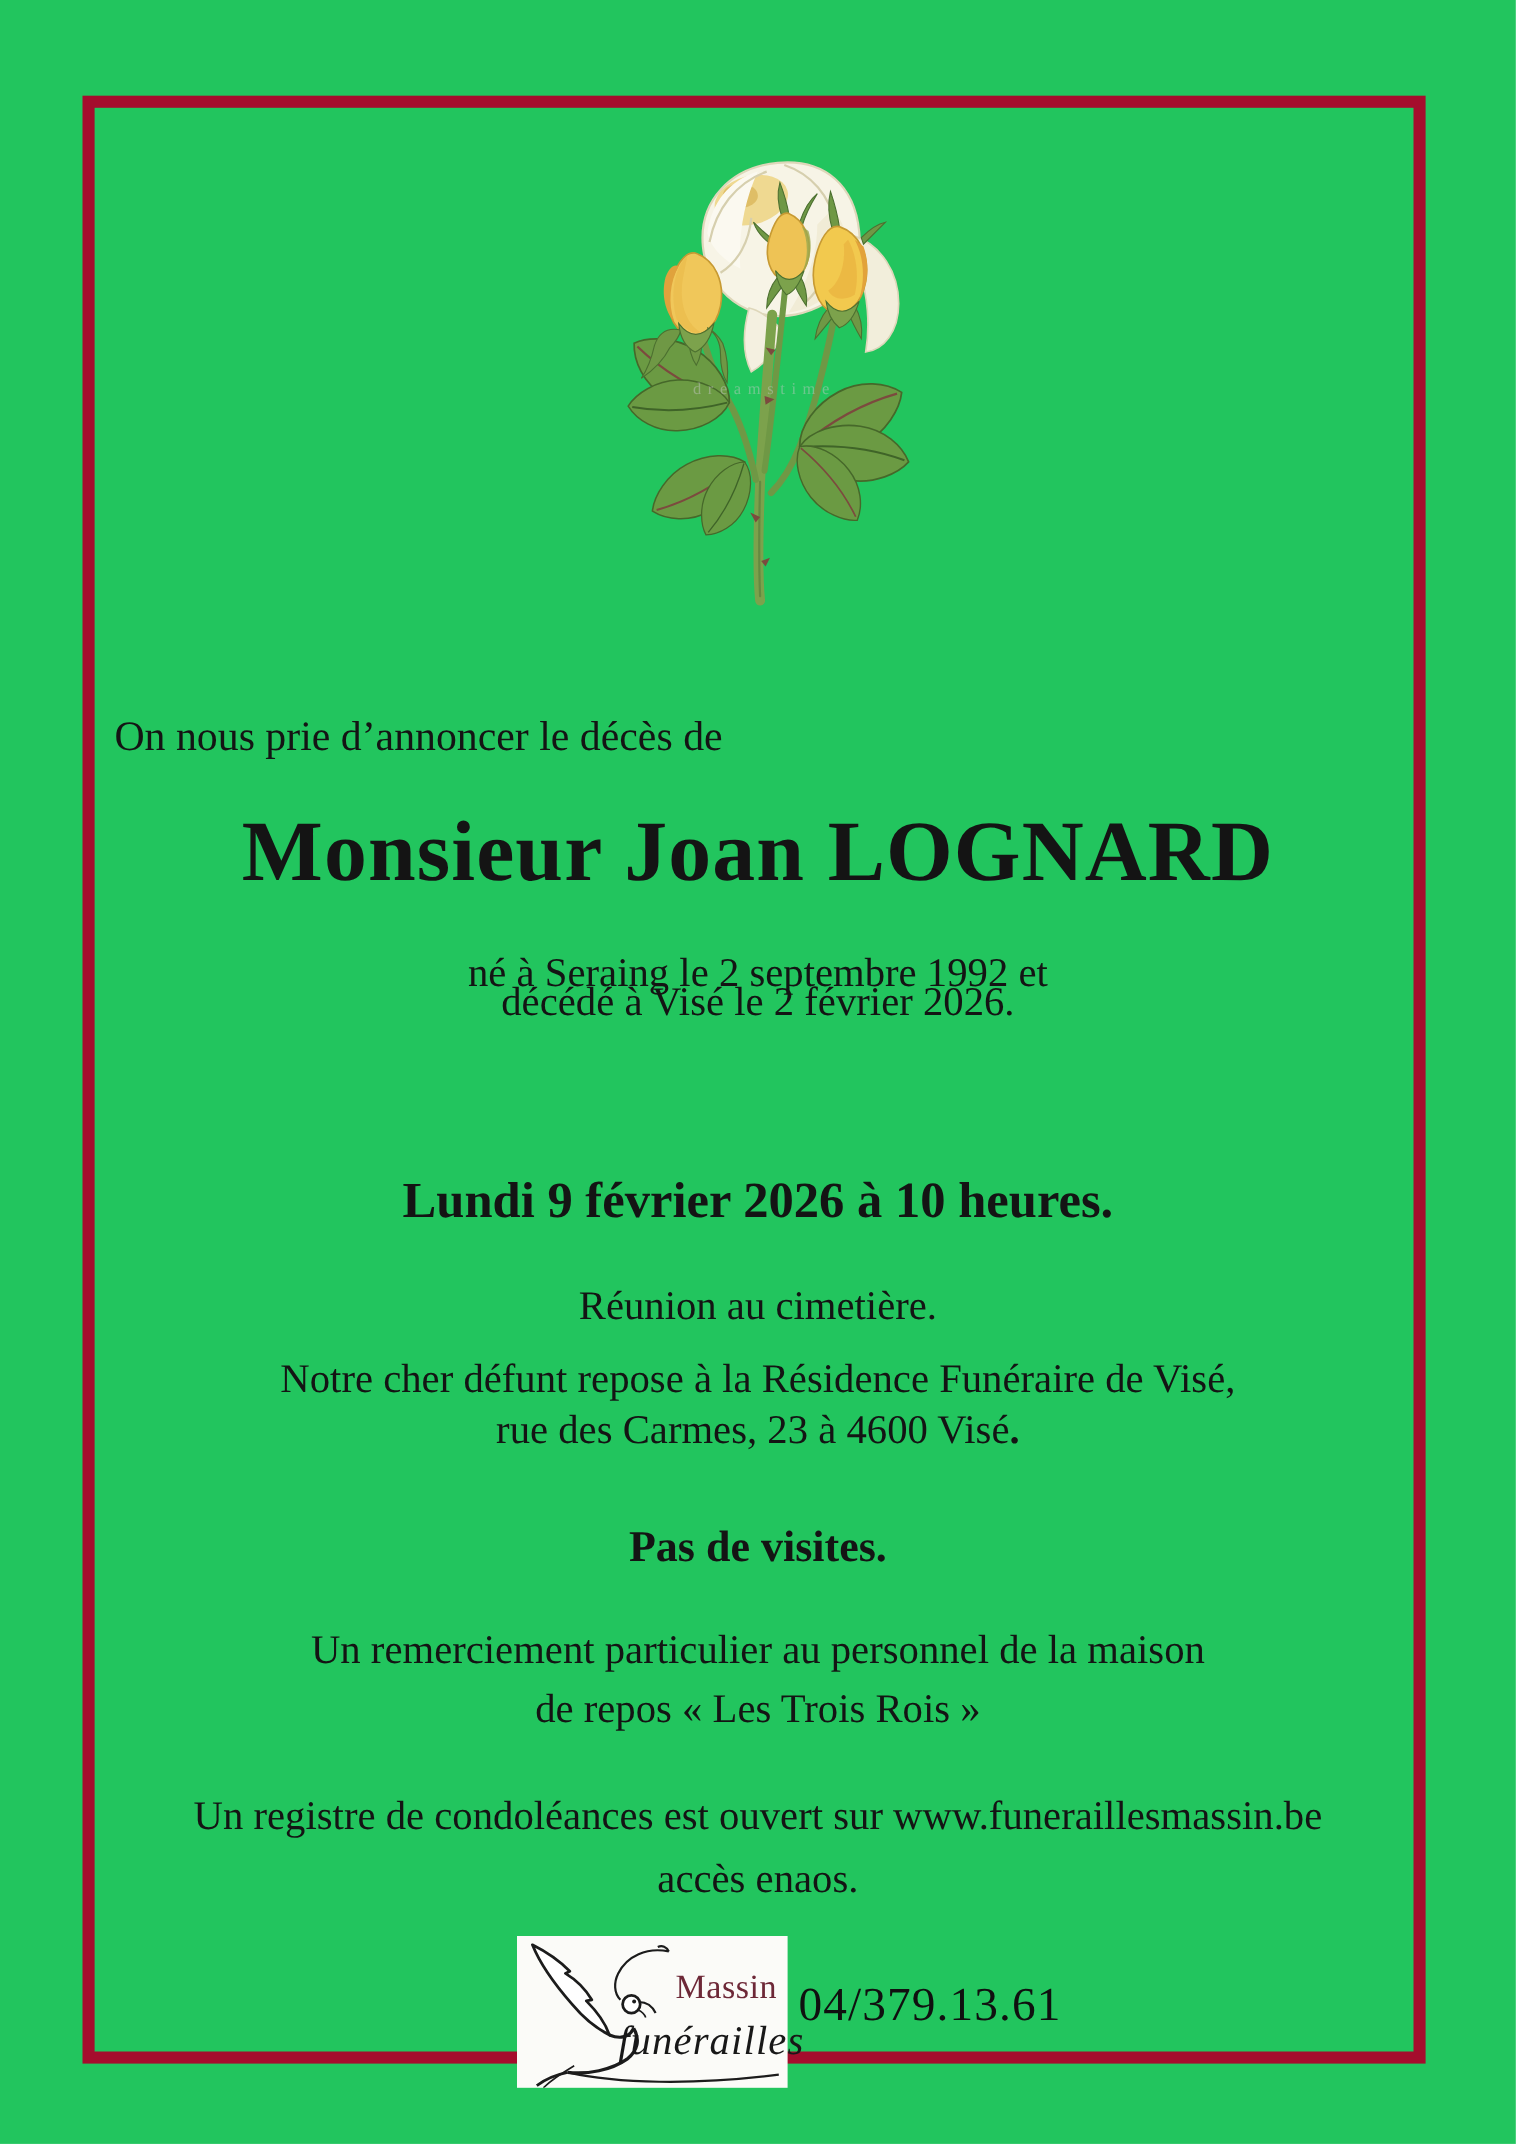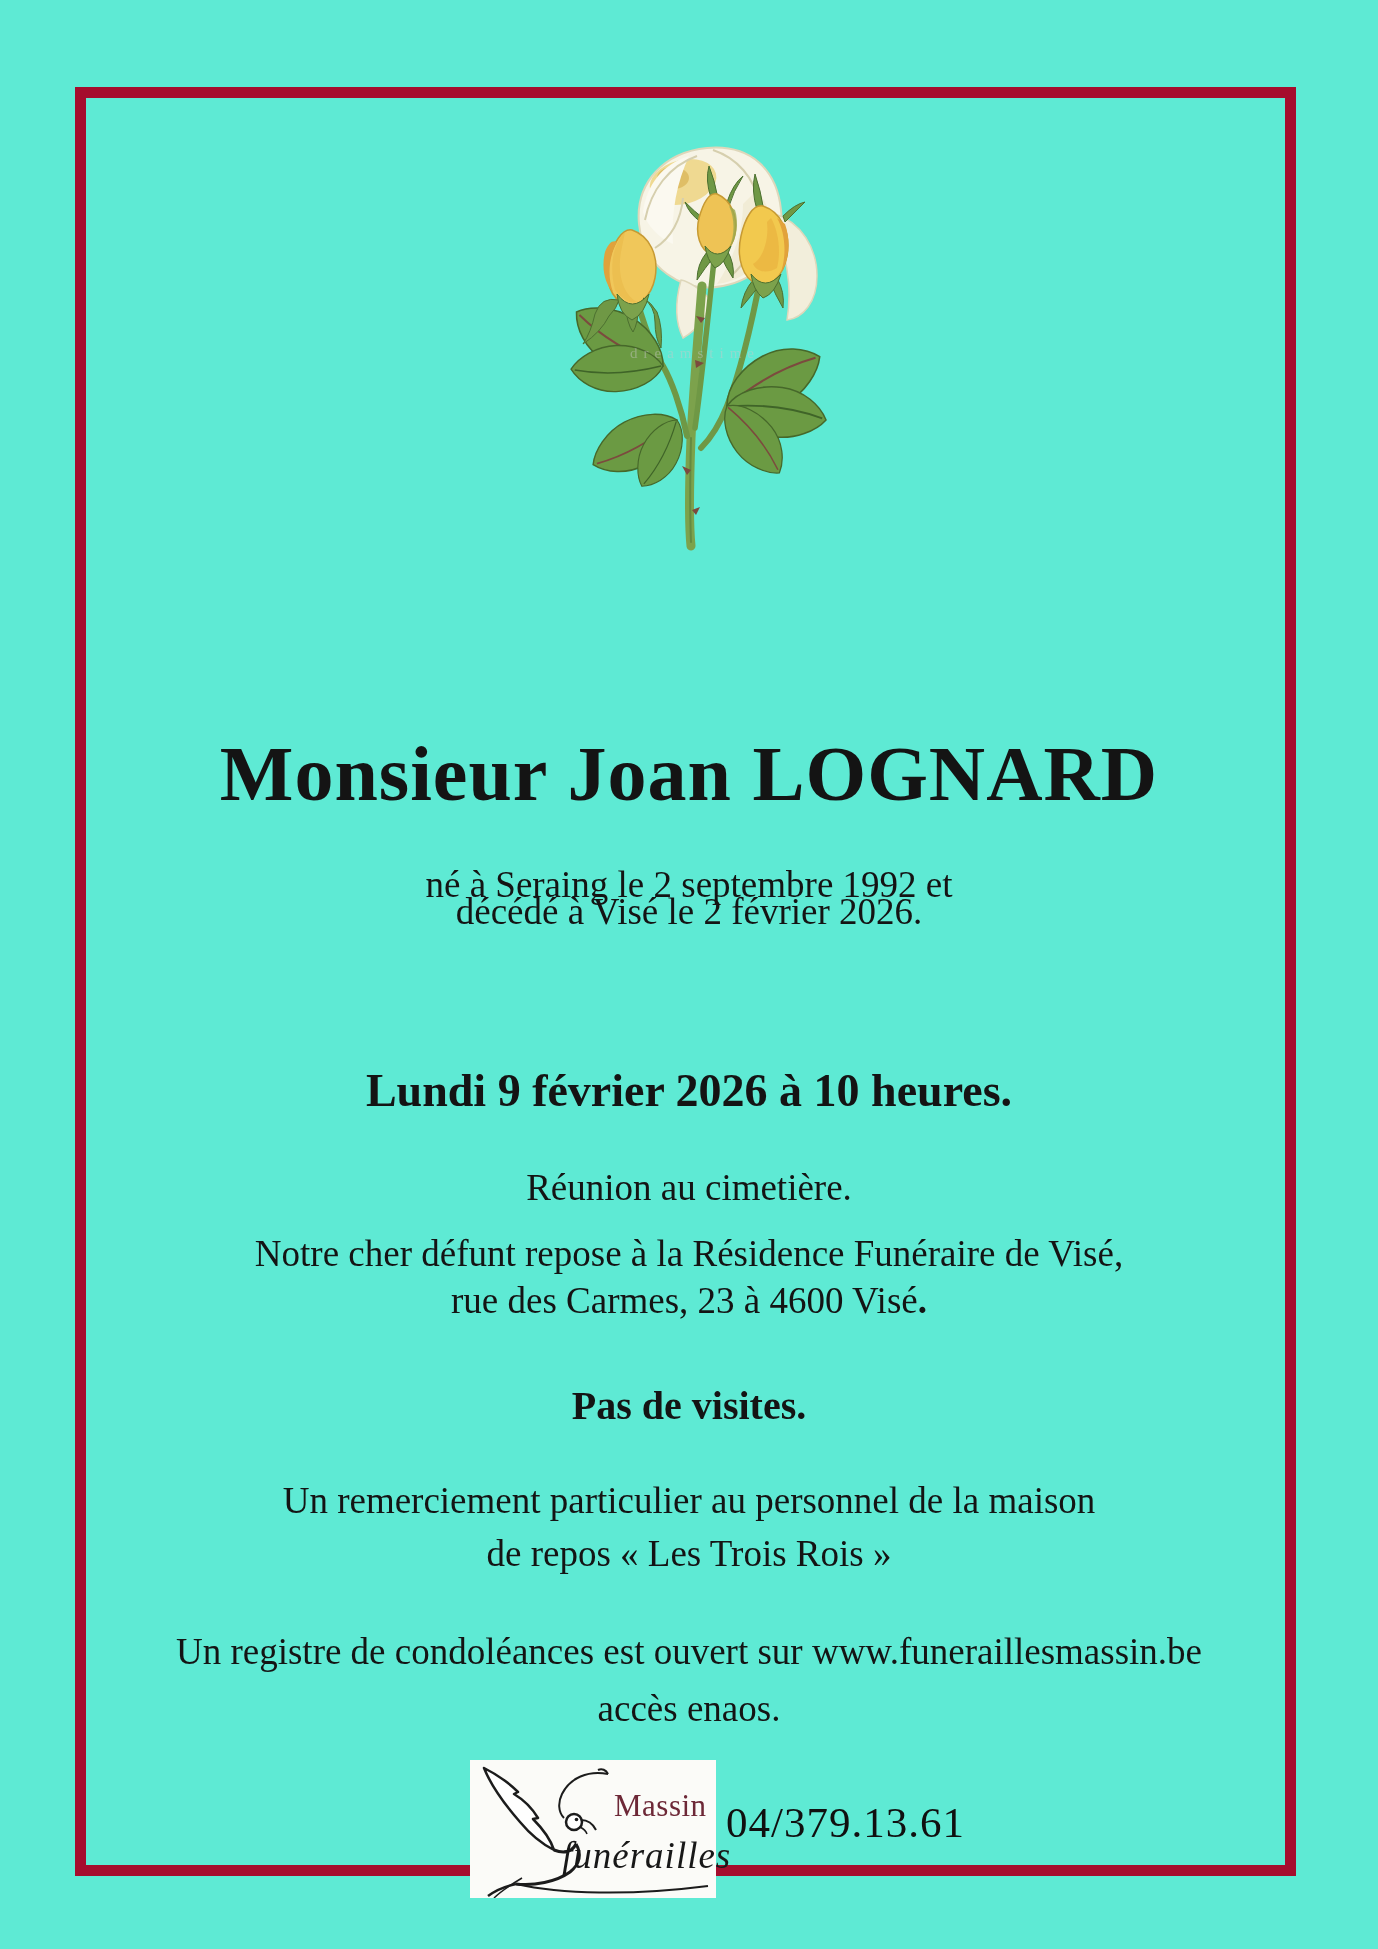--- a/index.html
+++ b/index.html
@@ -6,21 +6,21 @@
     --crimson:#A50D2D;
     --ink:#141414;
     --brand:#6D2837;
   }
   *{margin:0;padding:0;box-sizing:border-box;}
   html,body{background:#ffffff;}
   body{
     width:1378px;height:1949px;position:relative;overflow:hidden;
     font-family:"Liberation Serif", serif;color:var(--ink);
   }
-  .canvas{position:absolute;inset:0;background:#5eead4;}
+  .canvas{position:absolute;inset:0;background:#22c55e;}
   .frame{
     position:absolute;left:75px;top:87px;width:1221px;height:1789px;
     border:11px solid var(--crimson);
   }
   .line{position:absolute;left:0;width:1378px;text-align:center;white-space:nowrap;
         font-size:37px;line-height:1.2;color:var(--ink);}
   .intro{position:absolute;left:104px;top:648px;font-size:38px;white-space:nowrap;}
   .name{position:absolute;left:0;width:1378px;top:729px;text-align:center;
         font-size:78px;font-weight:bold;letter-spacing:1px;white-space:nowrap;}
   .l-birth{top:840px;margin-top:23px;}
@@ -164,20 +164,21 @@
       </g>
       <path d="M258,88 C276,94 286,114 282,138 C278,160 264,170 252,166 C238,161 231,140 236,118 C240,100 248,86 258,88 Z" fill="#f2c94e" stroke="#c79a33" stroke-width="1.5"></path>
       <path d="M272,100 C280,114 282,136 276,154 C284,144 286,122 280,106 Z" fill="#e2a23a"></path>
       <path d="M266,100 C274,114 276,134 272,150 C262,156 252,154 248,146 C258,140 264,122 262,104 Z" fill="#eab23f" opacity="0.7"></path>
       <path d="M246,156 Q260,174 276,156 Q270,176 258,180 Q248,172 246,156 Z" fill="#7ca24c" stroke="#4c7030" stroke-width="1"></path>
     </g>
 
     <text x="190" y="240" text-anchor="middle" font-size="15" letter-spacing="6" fill="#c9c9c9" opacity="0.45">dreamstime</text>
   </svg>
 
+  <div class="intro">On nous prie d’annoncer le décès de</div>
 
   <div class="name">Monsieur Joan LOGNARD</div>
 
   <div class="line l-birth">né à Seraing le 2 septembre 1992 et</div>
   <div class="line l-death">décédé à Visé le 2 février 2026.</div>
 
   <div class="line l-datetime">Lundi 9 février 2026 à 10 heures.</div>
 
   <div class="line l-meeting">Réunion au cimetière.</div>
 

